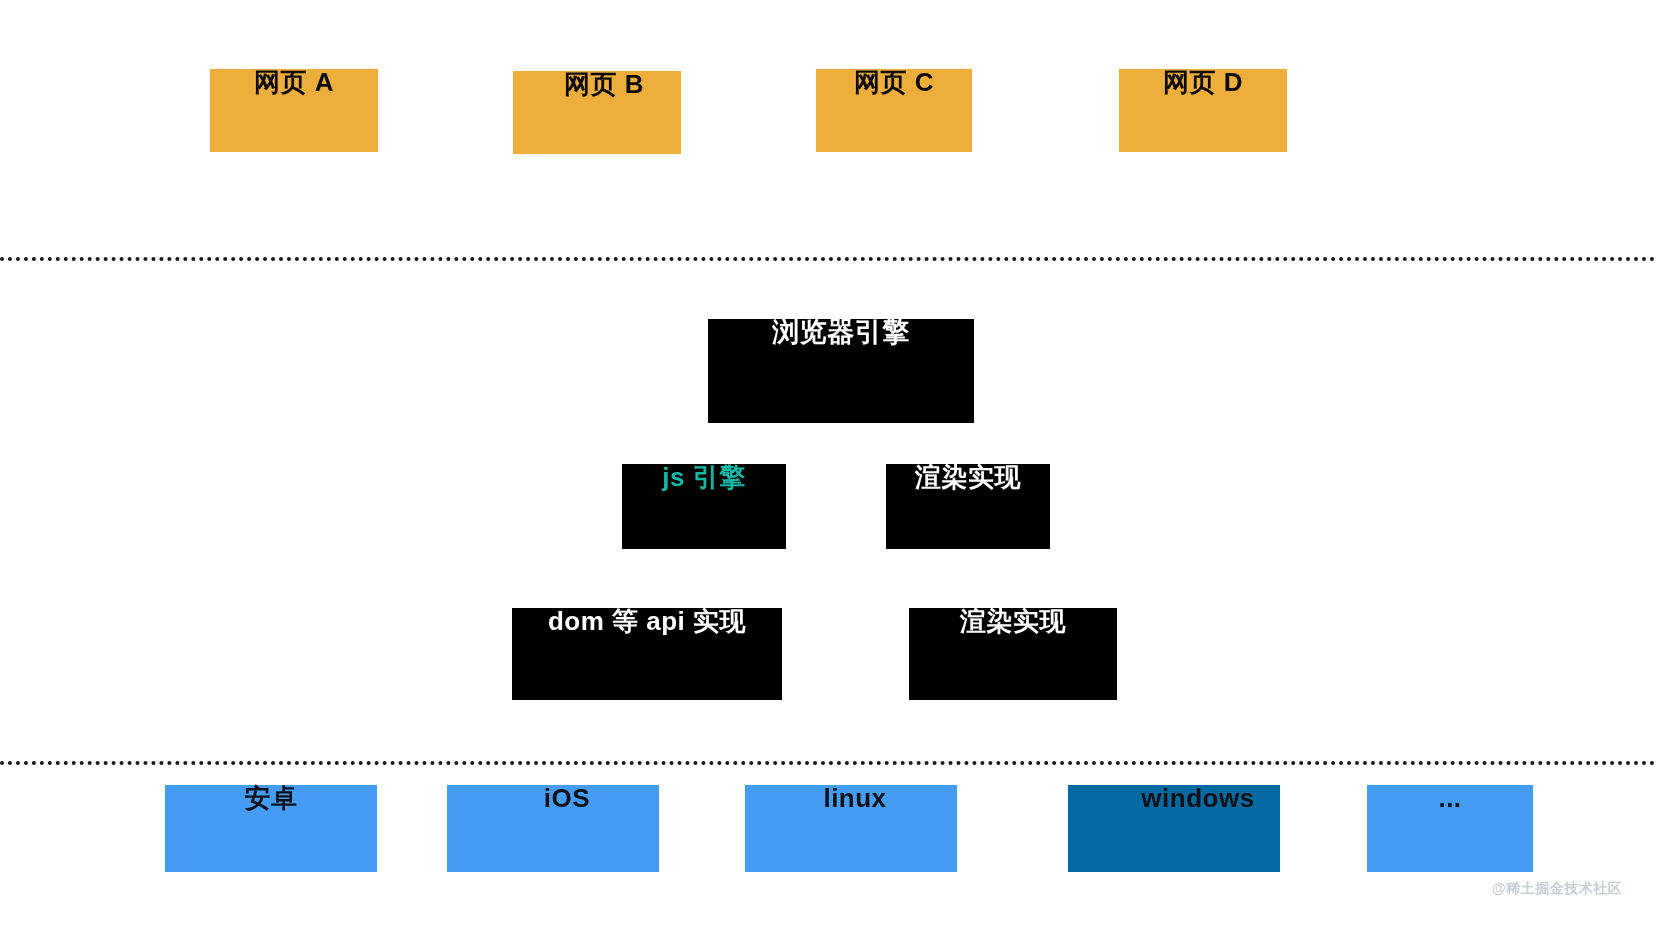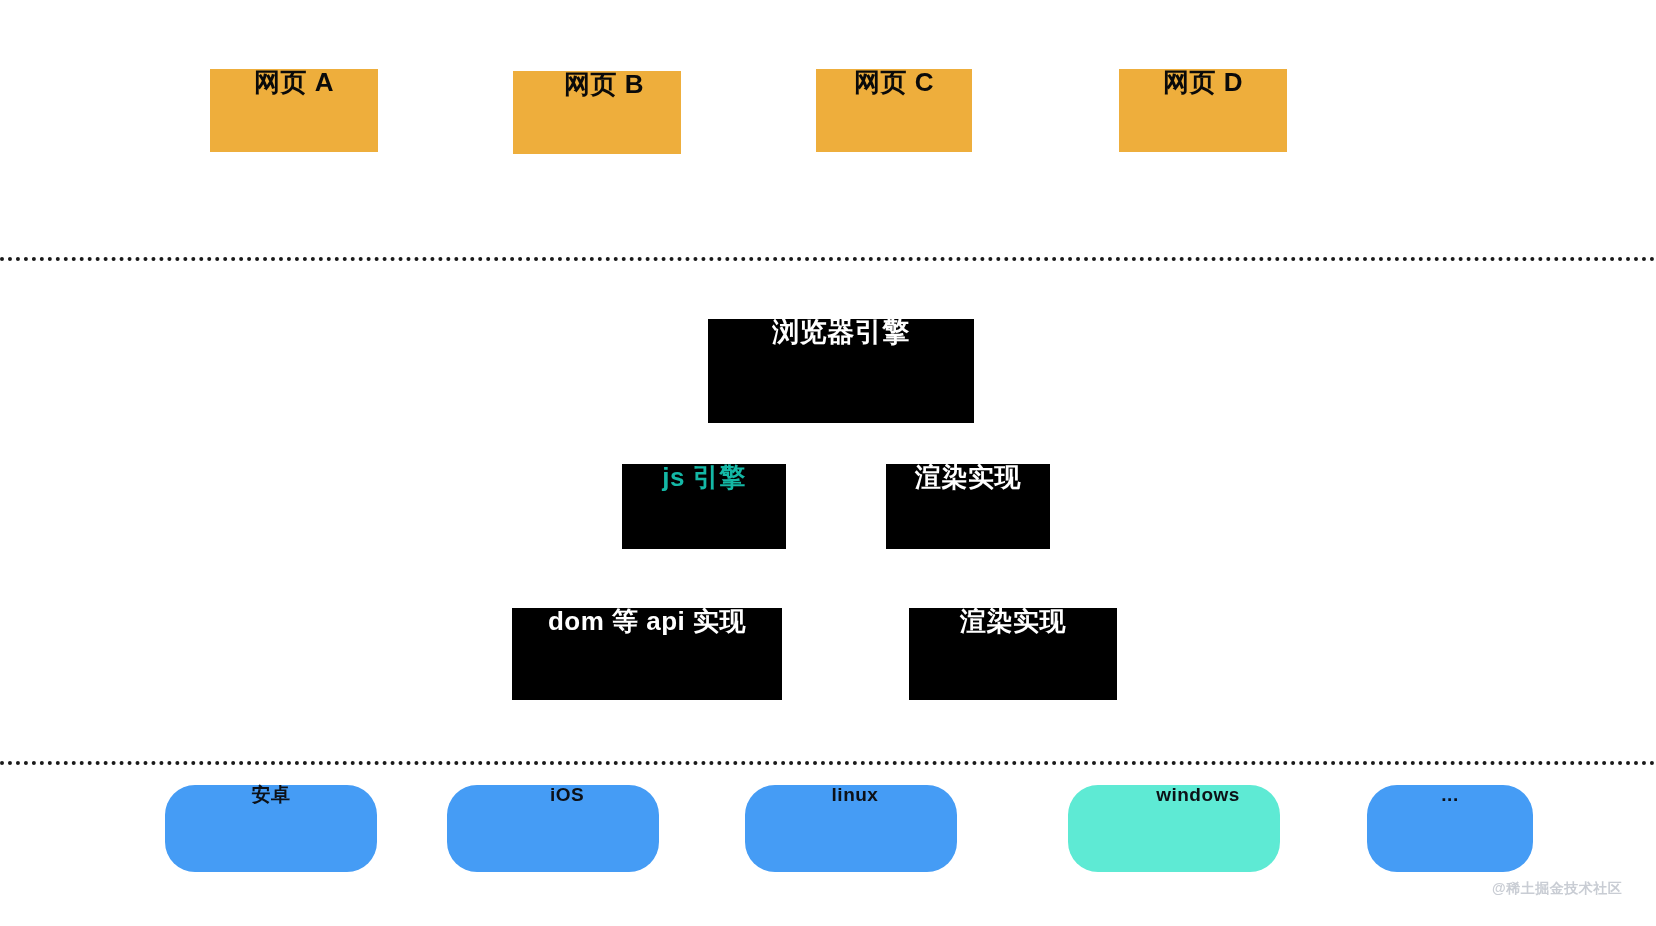--- a/index.html
+++ b/index.html
@@ -45,22 +45,21 @@
   }
 
   .node.engine.large {
     font-size: 27px;
     margin-top: 21px;
   }
 
   .node.platform {
     background: #459cf5;
     color: #0d1117;
-    font-size: 19px;
-    border-radius: 30px;
+    font-size: 26px;
   }
 
   
   .divider {
     position: absolute;
     left: 0;
     width: 1656px;
     height: 0;
     border-top: 4px dotted #1a1a1a;
   }
@@ -116,21 +115,21 @@
 
   <div class="node platform" style="left: 165px; top: 785px; width: 212px; height: 87px; background: rgb(69, 156, 245); color: rgb(13, 17, 23);">
     <span>安卓</span>
   </div>
   <div class="node platform" style="left: 447px; top: 785px; width: 212px; height: 87px; background: rgb(69, 156, 245); color: rgb(13, 17, 23); padding-left: 28px;">
     <span>iOS</span>
   </div>
   <div class="node platform" style="left: 745px; top: 785px; width: 212px; height: 87px; background: rgb(69, 156, 245); color: rgb(13, 17, 23); padding-left: 8px;">
     <span>linux</span>
   </div>
-  <div class="node platform" style="left: 1068px; top: 785px; width: 212px; height: 87px; background: #5eead4; color: rgb(13, 17, 23); padding-left: 48px;">
+  <div class="node platform" style="left: 1068px; top: 785px; width: 212px; height: 87px; background: #0369a1; color: rgb(13, 17, 23); padding-left: 48px;">
     <span>windows</span>
   </div>
   <div class="node platform" style="left: 1367px; top: 785px; width: 166px; height: 87px; background: rgb(69, 156, 245); color: rgb(13, 17, 23);">
     <span>...</span>
   </div>
 
   <div id="watermark" style="left: 1492px; top: 880px; color: rgb(201, 205, 212);">@稀土掘金技术社区</div>
 
 </div>
 

